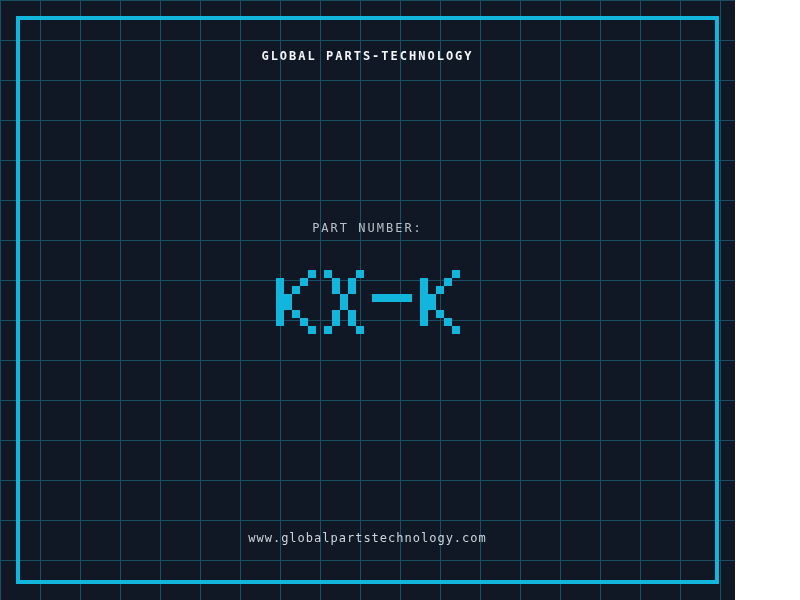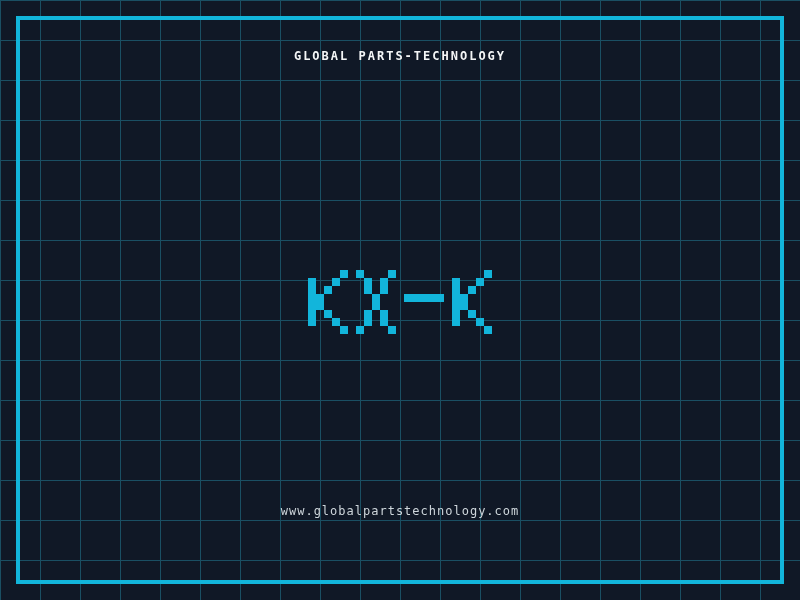--- a/index.html
+++ b/index.html
@@ -2,21 +2,21 @@
 <html style="--background: #101826; --grid-line: #1a4f63; --frame: #12b5db; --title-text: #f4f6f7; --subtitle-text: #2ea7cc; --part-label-text: #b8c1c9; --part-number-text: #12b5db; --url-text: #ced6db;"><head>
 <meta charset="utf-8">
 <style>
   html, body { margin: 0; padding: 0; }
   body {
     width: 800px; height: 600px;
     font-family: "DejaVu Sans Mono", "Liberation Mono", monospace;
   }
   .canvas {
     position: relative;
-    width: 800px; height: 600px;
+    width: 735px; height: 600px;
     overflow: hidden;
     background-color: var(--background, #101826);
     background-image:
       linear-gradient(to right, var(--grid-line, #1a4f63) 1px, transparent 1px),
       linear-gradient(to bottom, var(--grid-line, #1a4f63) 1px, transparent 1px);
     background-size: 40px 40px;
   }
   .frame {
     position: absolute;
     left: 16px; top: 16px; right: 16px; bottom: 16px;
@@ -60,35 +60,36 @@
   .glyph {
     position: relative;
     width: 40px; height: 64px;
   }
   .cell {
     position: absolute;
     width: 8px; height: 8px;
     background: var(--part-number-text, #12b5db);
   }
   .url {
-    top: 504px;
+    top: 531px;
     font-size: 12px;
     letter-spacing: 1px;
     color: var(--url-text, #ced6db);
   }
 </style>
 </head>
 <body>
 
 <div class="canvas">
   <div class="frame"></div>
 
   <div class="text-line title">GLOBAL PARTS-TECHNOLOGY</div>
 
 
+  <div class="text-line part-label">PART NUMBER:</div>
 
   <div class="part-number" aria-label="KX-K">
       <div class="glyph">
         <div class="cell" style="left: 32px; top: 0px;"></div>
         <div class="cell" style="left: 0px; top: 8px;"></div>
         <div class="cell" style="left: 24px; top: 8px;"></div>
         <div class="cell" style="left: 0px; top: 16px;"></div>
         <div class="cell" style="left: 16px; top: 16px;"></div>
         <div class="cell" style="left: 0px; top: 24px;"></div>
         <div class="cell" style="left: 8px; top: 24px;"></div>

